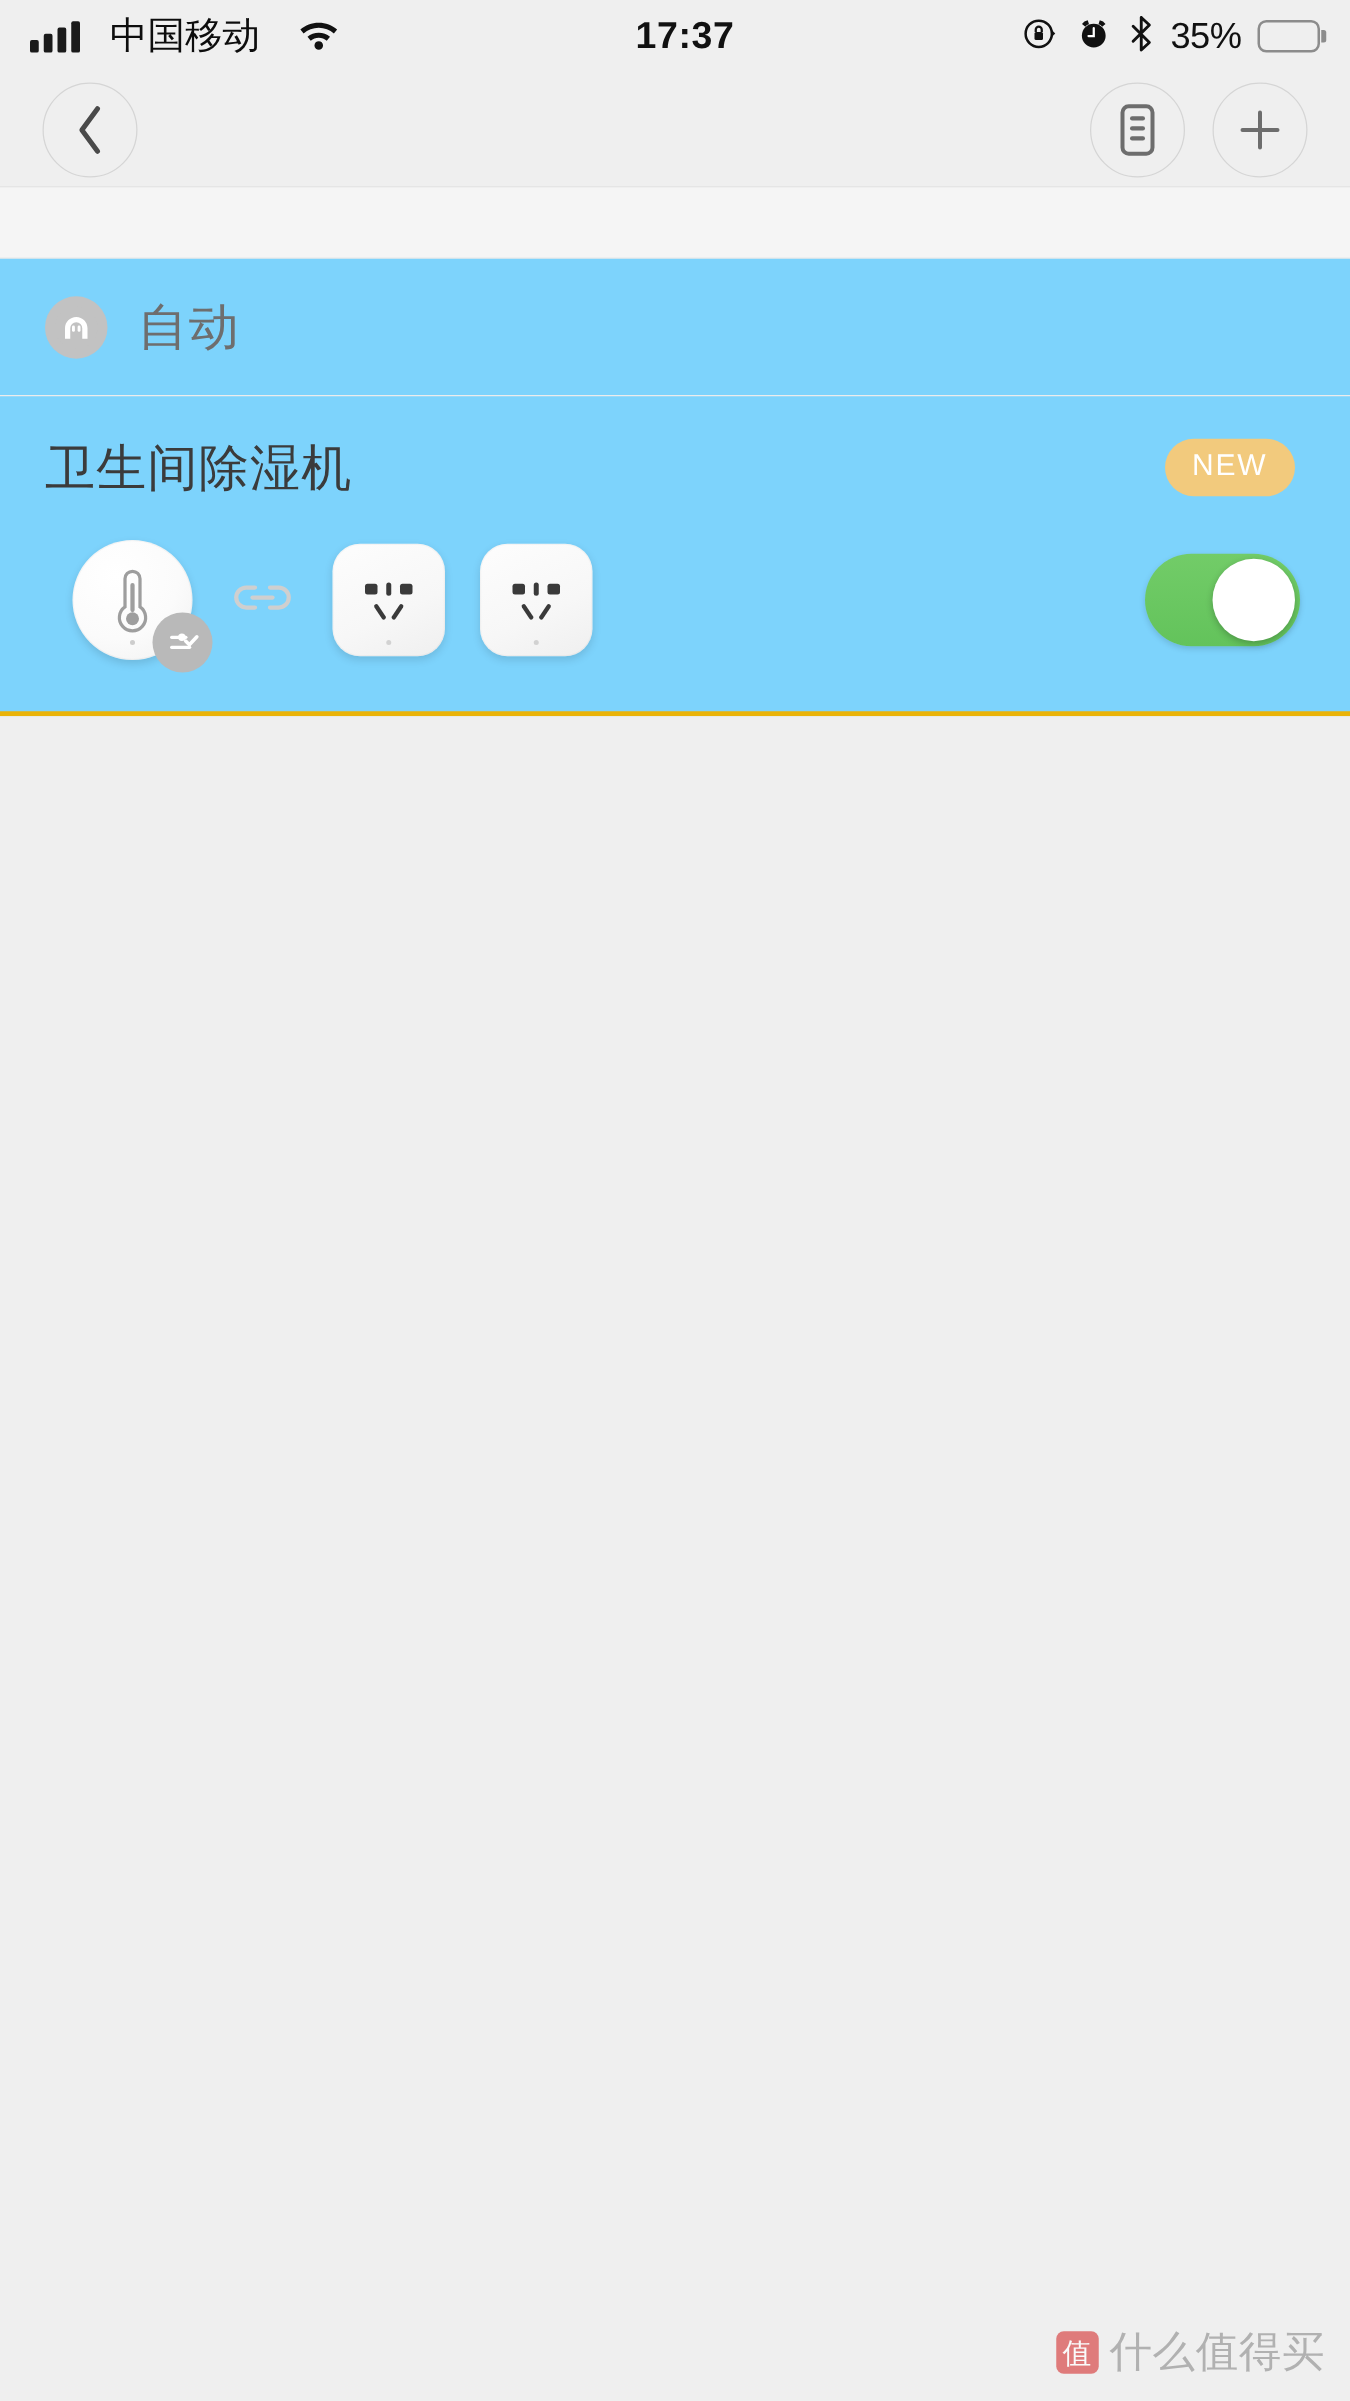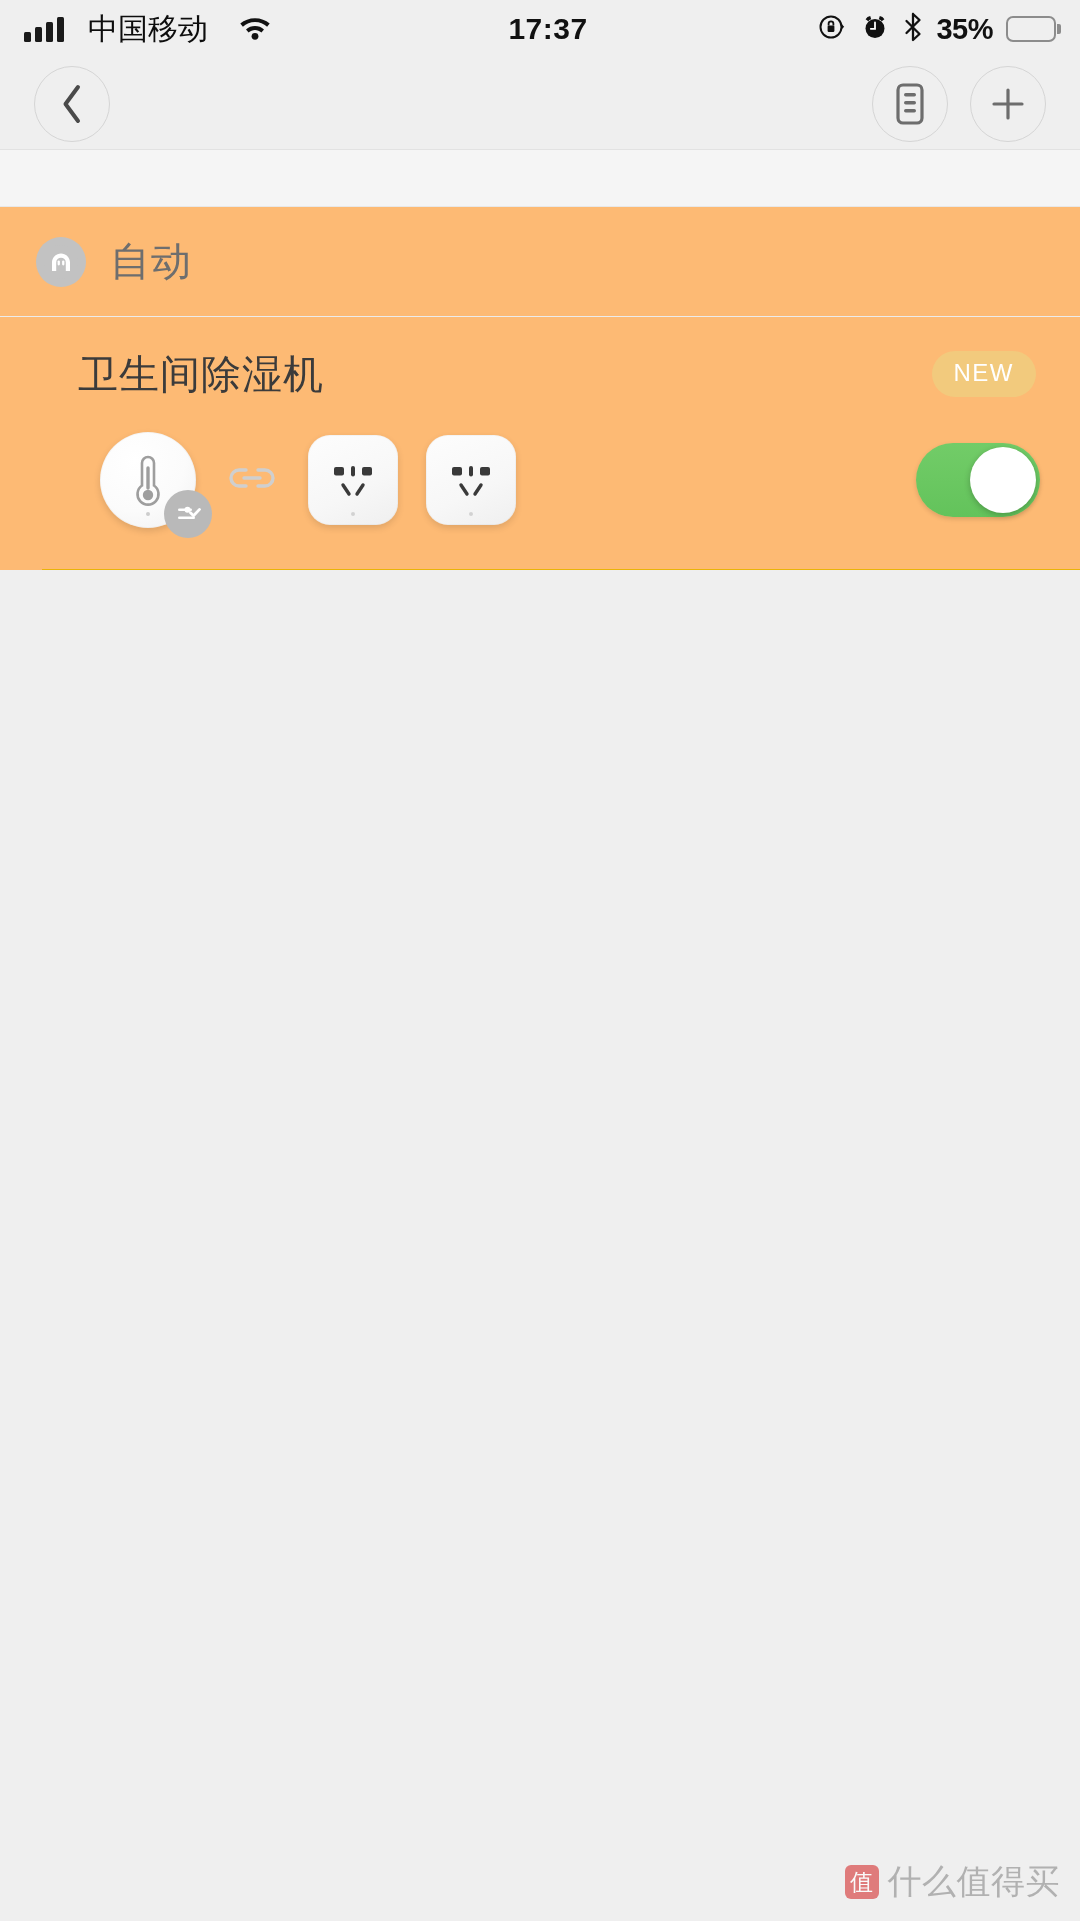--- a/index.html
+++ b/index.html
@@ -73,21 +73,21 @@
     margin-left: auto;
     display: flex;
     align-items: center;
     gap: 13px;
     position: relative;
     z-index: 2;
   }
   .battery-pct {
     font-size: 29px;
     color: #111;
-    font-weight: 700;
+    font-weight: 400;
     letter-spacing: -0.5px;
   }
   .battery {
     width: 50px;
     height: 26px;
     border: 2.5px solid #8c8c8c;
     border-radius: 7px;
     position: relative;
     box-sizing: border-box;
     padding: 2.5px;
@@ -141,21 +141,21 @@
 
   
   .spacer {
     height: 56px;
     background: #f5f5f5;
     border-bottom: 1px solid #e8e8e8;
   }
 
   
   .card {
-    background: #fdba74;
+    background: #7dd3fc;
   }
   .section-header {
     height: 110px;
     display: flex;
     align-items: center;
     padding: 0 36px;
     box-sizing: border-box;
     border-bottom: 1px solid #ececec;
   }
   .section-icon {
@@ -172,23 +172,22 @@
     font-size: 40px;
     color: #6e6e6e;
     margin-left: 24px;
     font-weight: 400;
     letter-spacing: 1px;
   }
 
   
   .automation {
     padding: 28px 36px 34px 36px;
-    border-bottom: 1px solid #eab308;
+    border-bottom: 4px solid #eab308;
     box-sizing: border-box;
-    margin-left: 42px;
   }
   .automation-head {
     display: flex;
     align-items: center;
     min-height: 58px;
   }
   .automation-name {
     font-size: 40px;
     color: #3b3b3b;
     letter-spacing: 1px;

